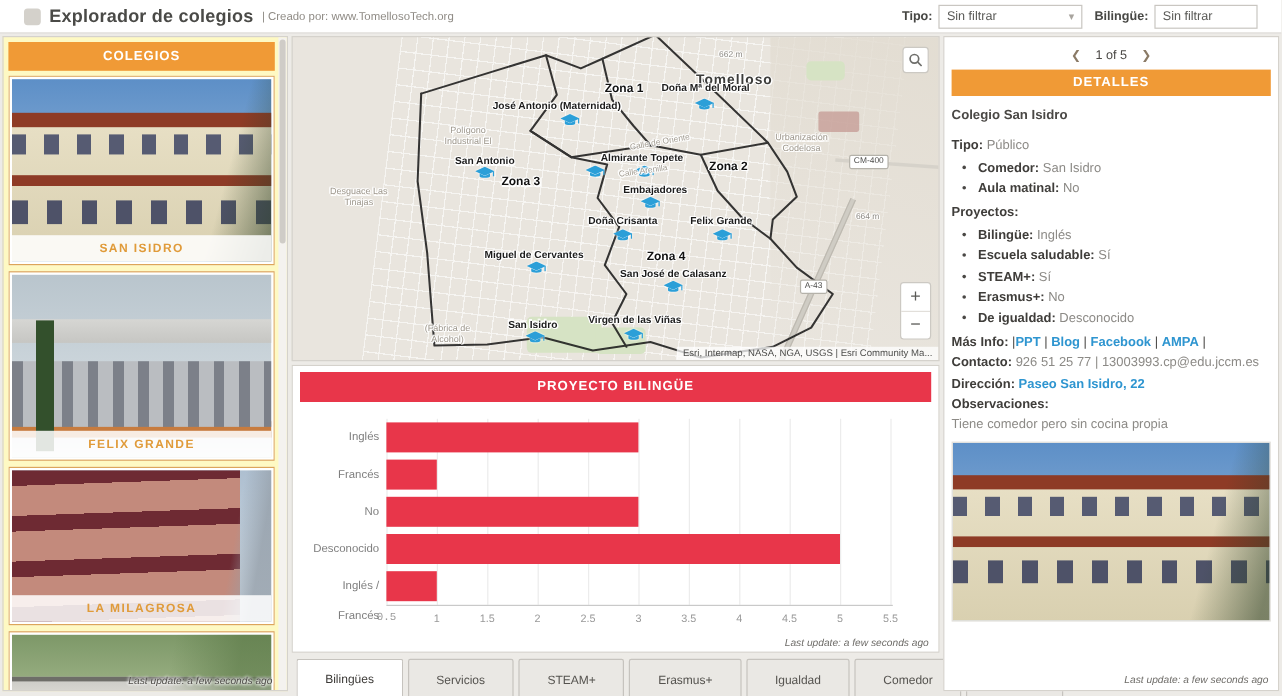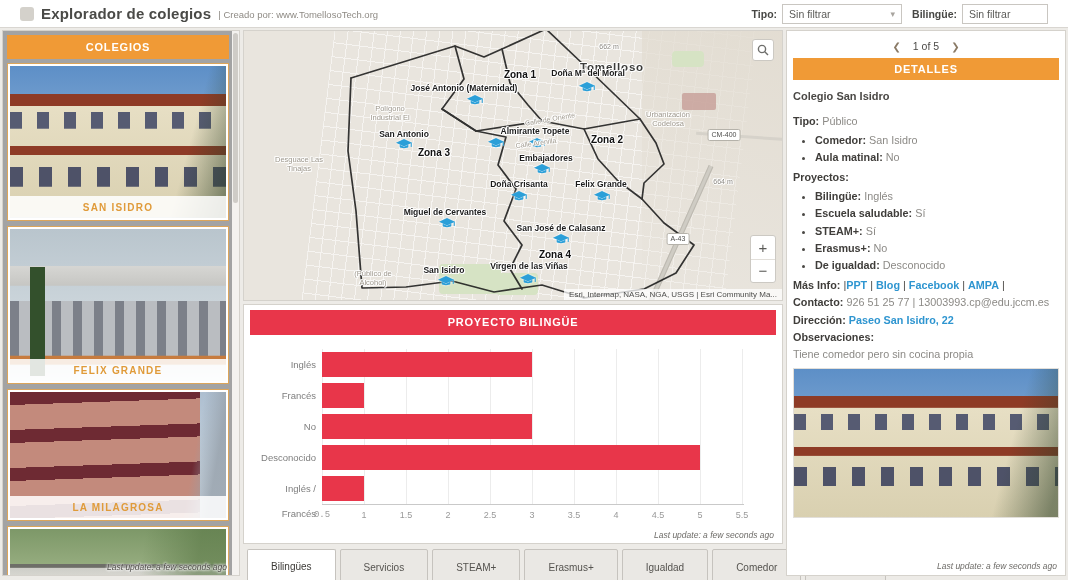--- a/index.html
+++ b/index.html
@@ -20,21 +20,21 @@
   .select.w1 { width:120px; } .select.w2 { width:86px; }
   .select .chev { margin-left:auto; color:#a8a49e; font-size:9px; }
 
   .content { display:flex; gap:3px; padding:2px; height:550px; }
   .panel-header { color:#fff; font-weight:bold; font-size:11px; text-align:center;
     letter-spacing:.8px; display:flex; align-items:center; justify-content:center; }
   .orange { background:#f09a36; }
   .red { background:#e8364a; }
 
   
-  .sidebar { width:238px; flex:0 0 auto; background:#a3a3a3; border:1px solid #d5d2cc;
+  .sidebar { width:238px; flex:0 0 auto; background:#fef9c3; border:1px solid #d5d2cc;
     padding:4px 10px 0 4px; position:relative; overflow:hidden; }
   .sidebar .panel-header { height:24px; }
   .cards { display:flex; flex-direction:column; gap:5px; margin-top:4px; height:514px; overflow:hidden; }
   .school-card { position:relative; border:1px solid #dca55a; padding:2px; background:#fff; flex:0 0 auto; }
   .school-card .photo { width:100%; height:100%; }
   .card-h1 { height:158px; } .card-h2 { height:158px; } .card-h3 { height:132px; } .card-h4 { height:70px; }
   .name-band { position:absolute; left:2px; right:2px; bottom:2px; height:22px;
     background:rgba(255,255,255,.86); color:#e09b3a; font-weight:bold; font-size:10px;
     letter-spacing:1.2px; display:flex; align-items:center; justify-content:center; }
   .sb-scroll { position:absolute; top:0; right:0; width:7px; height:100%; background:#f4f2ef; }
@@ -214,21 +214,21 @@
           <path d="M198,78 L232,100 L298,90 L340,98 L396,88"></path>
           <path d="M232,100 L262,106 L254,134 L272,158 L260,190 L278,214 L266,238 L278,258"></path>
           <path d="M340,98 L354,128 L374,150 L398,168"></path>
         </g>
       </svg>
       <div id="map-markers" style="position:absolute;inset:0;">
           <div class="map-label lbl-city" style="left: 368px; top: 36px;">Tomelloso</div>
           <div class="map-label lbl-zone" style="left: 276px; top: 43px;">Zona 1</div>
           <div class="map-label lbl-zone" style="left: 363px; top: 108px;">Zona 2</div>
           <div class="map-label lbl-zone" style="left: 190px; top: 121px;">Zona 3</div>
-          <div class="map-label lbl-zone" style="left: 311px; top: 183px; margin-top: 40px;">Zona 4</div>
+          <div class="map-label lbl-zone" style="left: 311px; top: 183px;">Zona 4</div>
           <div class="map-label lbl-school" style="left: 220px; top: 57px;">José Antonio (Maternidad)</div>
           <div class="cap" style="left: 231px; top: 70px;"><svg width="16" height="12" viewBox="0 0 20 15">
               <path fill="#2b9fd8" d="M10 0L20 4.7 10 9.4 0 4.7Z"></path>
               <path fill="#2b9fd8" d="M4.6 7.1v3c0 1.9 10.8 1.9 10.8 0v-3L10 9.6 4.6 7.1Z"></path>
               <rect fill="#2b9fd8" x="18.4" y="4.7" width="1.3" height="5.2"></rect>
             </svg></div>
           <div class="map-label lbl-school" style="left: 344px; top: 42px;">Doña Mª del Moral</div>
           <div class="cap" style="left: 343px; top: 57px;"><svg width="16" height="12" viewBox="0 0 20 15">
               <path fill="#2b9fd8" d="M10 0L20 4.7 10 9.4 0 4.7Z"></path>
               <path fill="#2b9fd8" d="M4.6 7.1v3c0 1.9 10.8 1.9 10.8 0v-3L10 9.6 4.6 7.1Z"></path>
@@ -292,21 +292,21 @@
               <path fill="#2b9fd8" d="M10 0L20 4.7 10 9.4 0 4.7Z"></path>
               <path fill="#2b9fd8" d="M4.6 7.1v3c0 1.9 10.8 1.9 10.8 0v-3L10 9.6 4.6 7.1Z"></path>
               <rect fill="#2b9fd8" x="18.4" y="4.7" width="1.3" height="5.2"></rect>
             </svg></div>
           <div class="map-label lbl-place" style="left: 146px; top: 82px;">Polígono
 Industrial El</div>
           <div class="map-label lbl-place" style="left: 55px; top: 133px;">Desguace Las
 Tinajas</div>
           <div class="map-label lbl-place" style="left: 424px; top: 88px;">Urbanización
 Codelosa</div>
-          <div class="map-label lbl-place" style="left: 129px; top: 247px;">(Público de
+          <div class="map-label lbl-place" style="left: 129px; top: 247px;">(Fábrica de
 Alcohol)</div>
           <div class="map-label lbl-street" style="left: 306px; top: 88px; transform: translate(-50%, -50%) rotate(-10deg);">Calle de Oriente</div>
           <div class="map-label lbl-street" style="left: 292px; top: 112px; transform: translate(-50%, -50%) rotate(-8deg);">Calle Arenilla</div>
           <div class="map-label lbl-elev" style="left: 365px; top: 15px;">662 m</div>
           <div class="map-label lbl-elev" style="left: 479px; top: 150px;">664 m</div>
           <div class="map-label lbl-badge" style="left: 480px; top: 104px;">CM-400</div>
           <div class="map-label lbl-badge" style="left: 434px; top: 208px;">A-43</div>
         </div>
       <div class="map-search">
         <svg width="12" height="12" viewBox="0 0 12 12">

